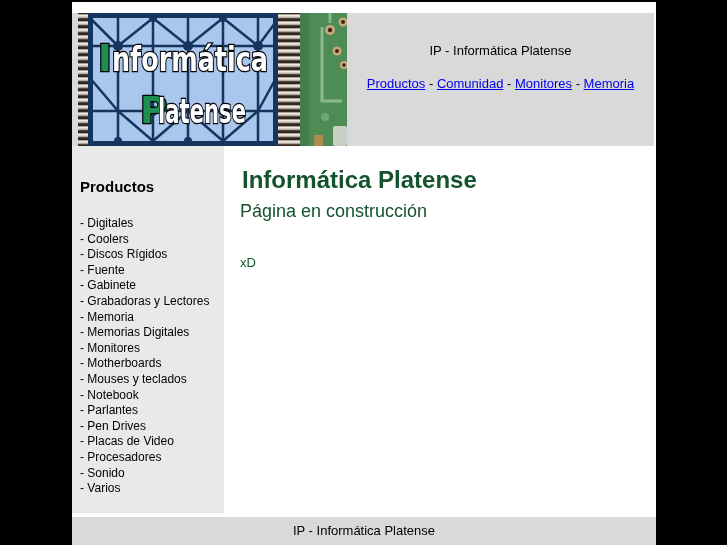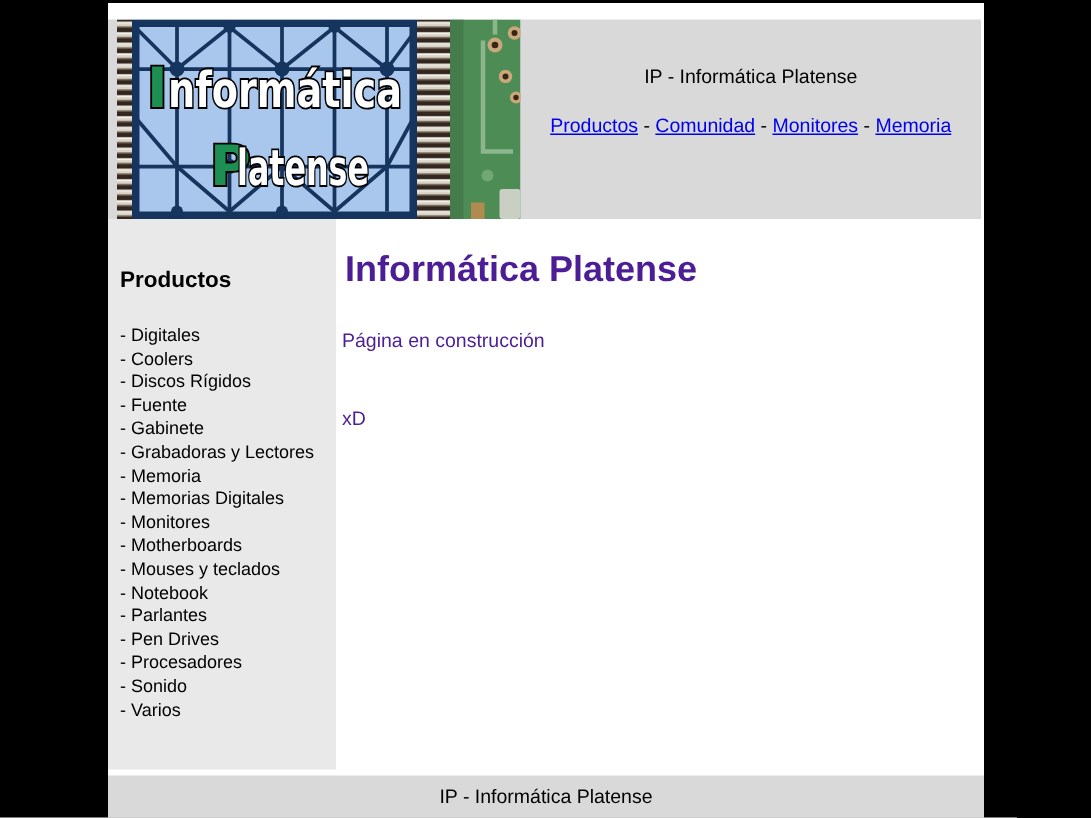--- a/index.html
+++ b/index.html
@@ -64,28 +64,28 @@
   }
   .sidebar ul {
     margin: 20px 0 0 0;
     padding: 0;
     list-style: none;
     font-size: 12px;
     line-height: 15.6px;
   }
   .sidebar li { white-space: nowrap; cursor: pointer; }
 
-  .main { flex: 1; padding-left: 4px; box-sizing: border-box; color: #4c1d95; }
+  .main { flex: 1; padding-left: 16px; box-sizing: border-box; color: #14532d; }
   .main h1 {
     margin: 19px 0 0 2px;
     font-size: 24px;
     line-height: 29px;
     font-weight: bold;
   }
-  .main p.construction { margin: 25px 0 0 0; font-size: 13px; line-height: 16px; }
+  .main p.construction { margin: 9px 0 0 0; font-size: 18px; line-height: 16px; }
   .main p.emoticon { margin: 36px 0 0 0; font-size: 13px; line-height: 16px; }
 
   
   .footer {
     height: 28px;
     background: #d9d9d9;
     text-align: center;
     font-size: 13px;
     line-height: 28px;
     color: #000;
@@ -184,20 +184,21 @@
         <li><span>- </span><span>Gabinete</span></li>
         <li><span>- </span><span>Grabadoras y Lectores</span></li>
         <li><span>- </span><span>Memoria</span></li>
         <li><span>- </span><span>Memorias Digitales</span></li>
         <li><span>- </span><span>Monitores</span></li>
         <li><span>- </span><span>Motherboards</span></li>
         <li><span>- </span><span>Mouses y teclados</span></li>
         <li><span>- </span><span>Notebook</span></li>
         <li><span>- </span><span>Parlantes</span></li>
         <li><span>- </span><span>Pen Drives</span></li>
+        <li><span>- </span><span>Placas de Video</span></li>
         <li><span>- </span><span>Procesadores</span></li>
         <li><span>- </span><span>Sonido</span></li>
         <li><span>- </span><span>Varios</span></li>
       </ul>
     </aside>
 
     <main class="main">
       <h1>Informática Platense</h1>
       <p class="construction">Página en construcción</p>
       <p class="emoticon">xD</p>

